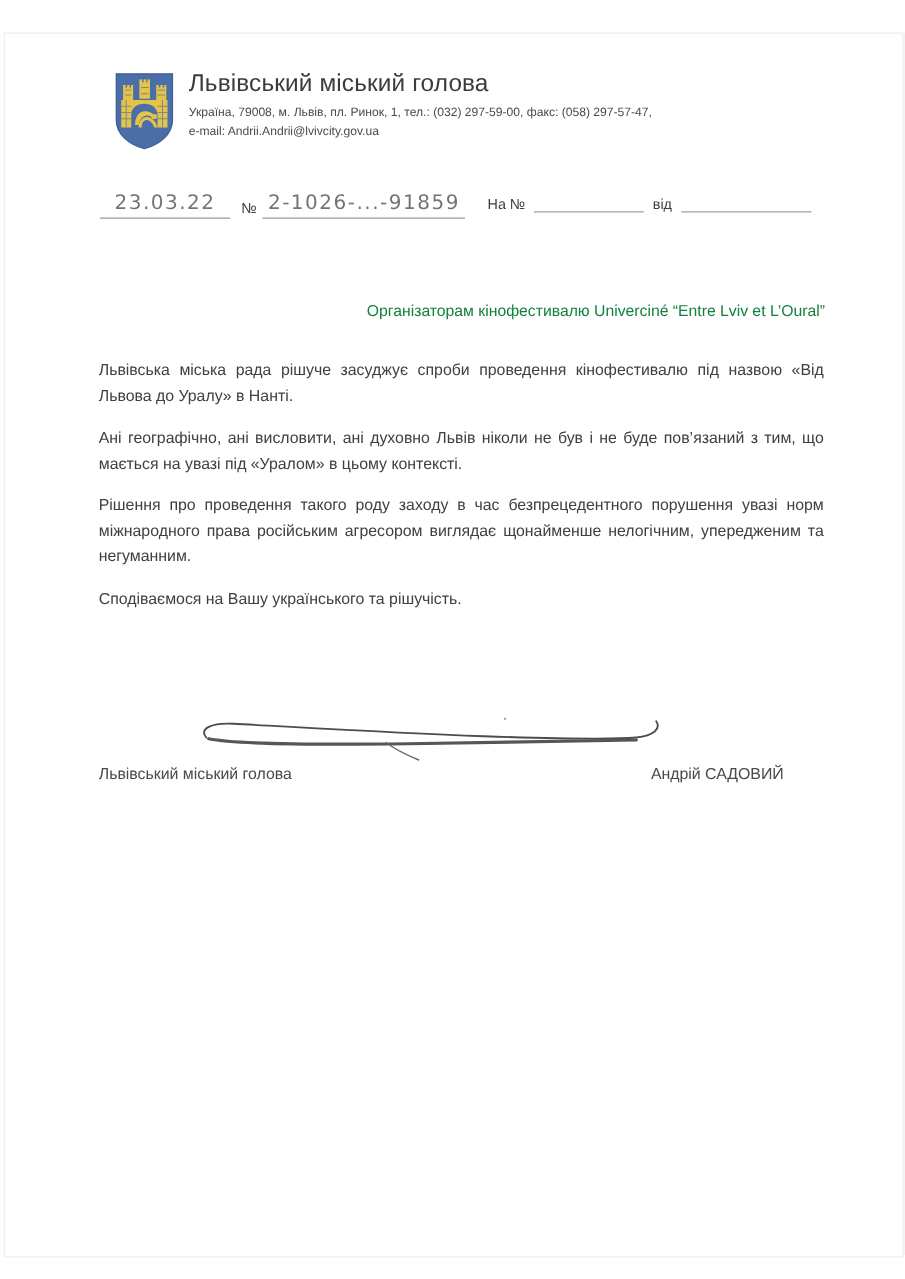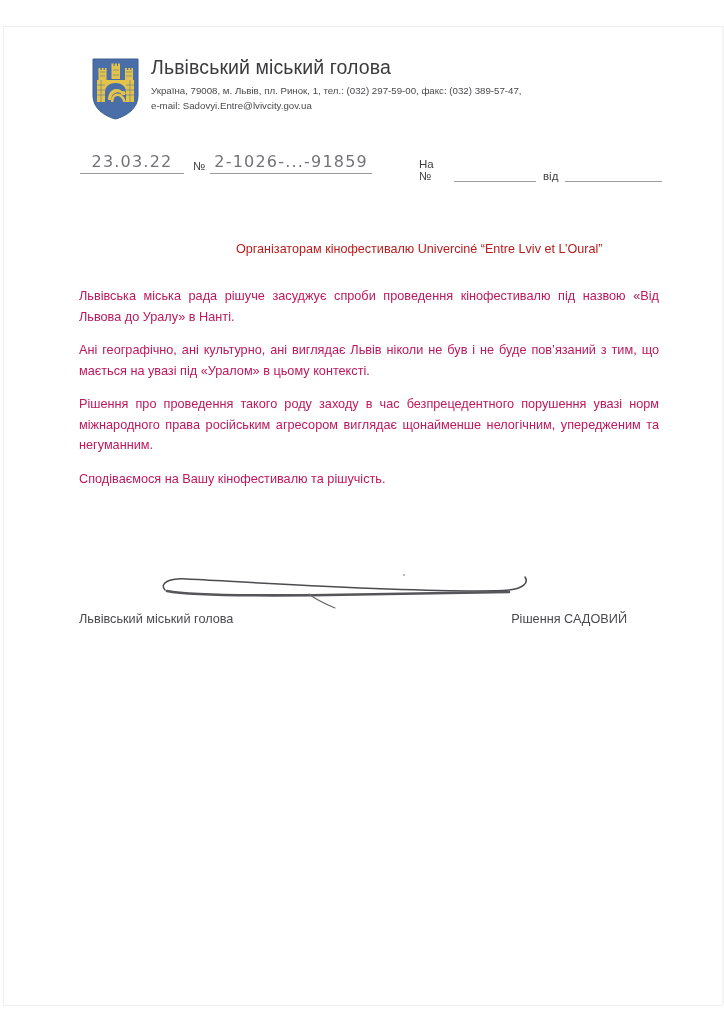--- a/index.html
+++ b/index.html
@@ -111,21 +111,21 @@
     margin: 0 5px 2px 9px;
   }
   .ref-no-wrap {
     border-bottom: 1px solid #9a9a9e;
     padding: 0 4px 2px 4px;
     min-width: 118px;
     text-align: center;
   }
   .ref-right {
     position: absolute;
-    left: 339px;
+    left: 310px;
     top: 6px;
     display: flex;
     align-items: flex-end;
     font-size: 11.5px;
     color: #3f3f42;
   }
   .ref-blank {
     display: inline-block;
     border-bottom: 1px solid #9d9da1;
     height: 11px;
@@ -134,34 +134,35 @@
   .blank-a { width: 88px; }
   .blank-b { width: 104px; margin-right: 0; }
 
   
   .addressee {
     position: absolute;
     left: 236px;
     top: 241px;
     width: 424px;
     font-size: 12.6px;
-    color: #b91c1c;
+    color: #15803d;
     line-height: 1.4;
+    text-align: right;
   }
 
   
   .body-block {
     position: absolute;
     left: 79px;
     top: 286px;
     width: 580px;
   }
   .para {
     font-size: 12.7px;
-    color: #be185d;
+    color: #404040;
     line-height: 1.62;
     text-align: justify;
     margin: 0 0 13px 0;
   }
   .para:last-child { margin-bottom: 0; }
 
   
   .signature-block {
     position: absolute;
     left: 79px;
@@ -243,22 +244,22 @@
                  C21 35.3 19.5 38 19.3 42 Z" fill="#e3c34a"></path>
         <path d="M19 42 C20 38 22 35.5 25.5 35.5 C28.5 35.5 31 37.5 32.5 40
                  L34 44 L31.5 44 L30 41 C28.5 38.8 27 37.8 25.2 38 C22.8 38.3 21.6 40 21.3 44 L19 44 Z" fill="#e3c34a"></path>
         <circle cx="31.5" cy="35.2" r="2.1" fill="#e3c34a"></circle>
       </svg>
     </div>
 
     <div class="lh-text">
       <div class="lh-title">Львівський міський голова</div>
       <div class="lh-contact">
-        <div>Україна, 79008, м. Львів, пл. Ринок, 1, тел.: (032) 297-59-00, факс: (032) 389-57-47,</div>
-        <div>e-mail: Sadovyi.Entre@lvivcity.gov.ua</div>
+        <div>Україна, 79008, м. Львів, пл. Ринок, 1, тел.: (032) 297-59-00, факс: (058) 297-57-47,</div>
+        <div>e-mail: Andrii.Andrii@lvivcity.gov.ua</div>
       </div>
     </div>
   </div>
 
   <div class="refline">
 
     <div class="ref-left">
       <span class="ref-date-wrap">
         <span class="hw">23.03.22</span>
       </span>
@@ -273,34 +274,34 @@
       <span class="ref-blank blank-a"></span>
       <span>від</span>
       <span class="ref-blank blank-b"></span>
     </div>
   </div>
 
   <div class="addressee">Організаторам кінофестивалю Univerciné “Entre Lviv et L’Oural”</div>
 
   <div class="body-block">
     <p class="para">Львівська міська рада рішуче засуджує спроби проведення кінофестивалю під назвою «Від Львова до Уралу» в Нанті.</p>
-    <p class="para">Ані географічно, ані культурно, ані виглядає Львів ніколи не був і не буде пов’язаний з тим, що мається на увазі під «Уралом» в цьому контексті.</p>
+    <p class="para">Ані географічно, ані висловити, ані духовно Львів ніколи не був і не буде пов’язаний з тим, що мається на увазі під «Уралом» в цьому контексті.</p>
     <p class="para">Рішення про проведення такого роду заходу в час безпрецедентного порушення увазі норм міжнародного права російським агресором виглядає щонайменше нелогічним, упередженим та негуманним.</p>
-    <p class="para">Сподіваємося на Вашу кінофестивалю та рішучість.</p>
+    <p class="para">Сподіваємося на Вашу українського та рішучість.</p>
   </div>
 
   <div class="signature-block">
 
     <svg class="sig-stroke" viewBox="0 0 378 46" aria-hidden="true">
       <path d="M8 26 C2 19 12 14 30 15 C70 17 150 22 230 25 C290 27 330 28 352 26
                C366 24.5 372 19 368 13" fill="none" stroke="#4c4c50" stroke-width="1.5" stroke-linecap="round"></path>
       <path d="M10 27 C30 31 90 32 170 31 C240 30 310 29 352 28" fill="none" stroke="#56565a" stroke-width="2.6" stroke-linecap="round"></path>
       <path d="M152 30 C158 35 166 39 178 44" fill="none" stroke="#6a6a6e" stroke-width="1.1" stroke-linecap="round"></path>
       <circle cx="247" cy="11" r="0.9" fill="#9a9a9e"></circle>
     </svg>
 
     <div class="sig-row">
       <span>Львівський міський голова</span>
-      <span class="sig-name">Рішення САДОВИЙ</span>
+      <span class="sig-name">Андрій САДОВИЙ</span>
     </div>
   </div>
 
 </div>
 
 </body></html>

